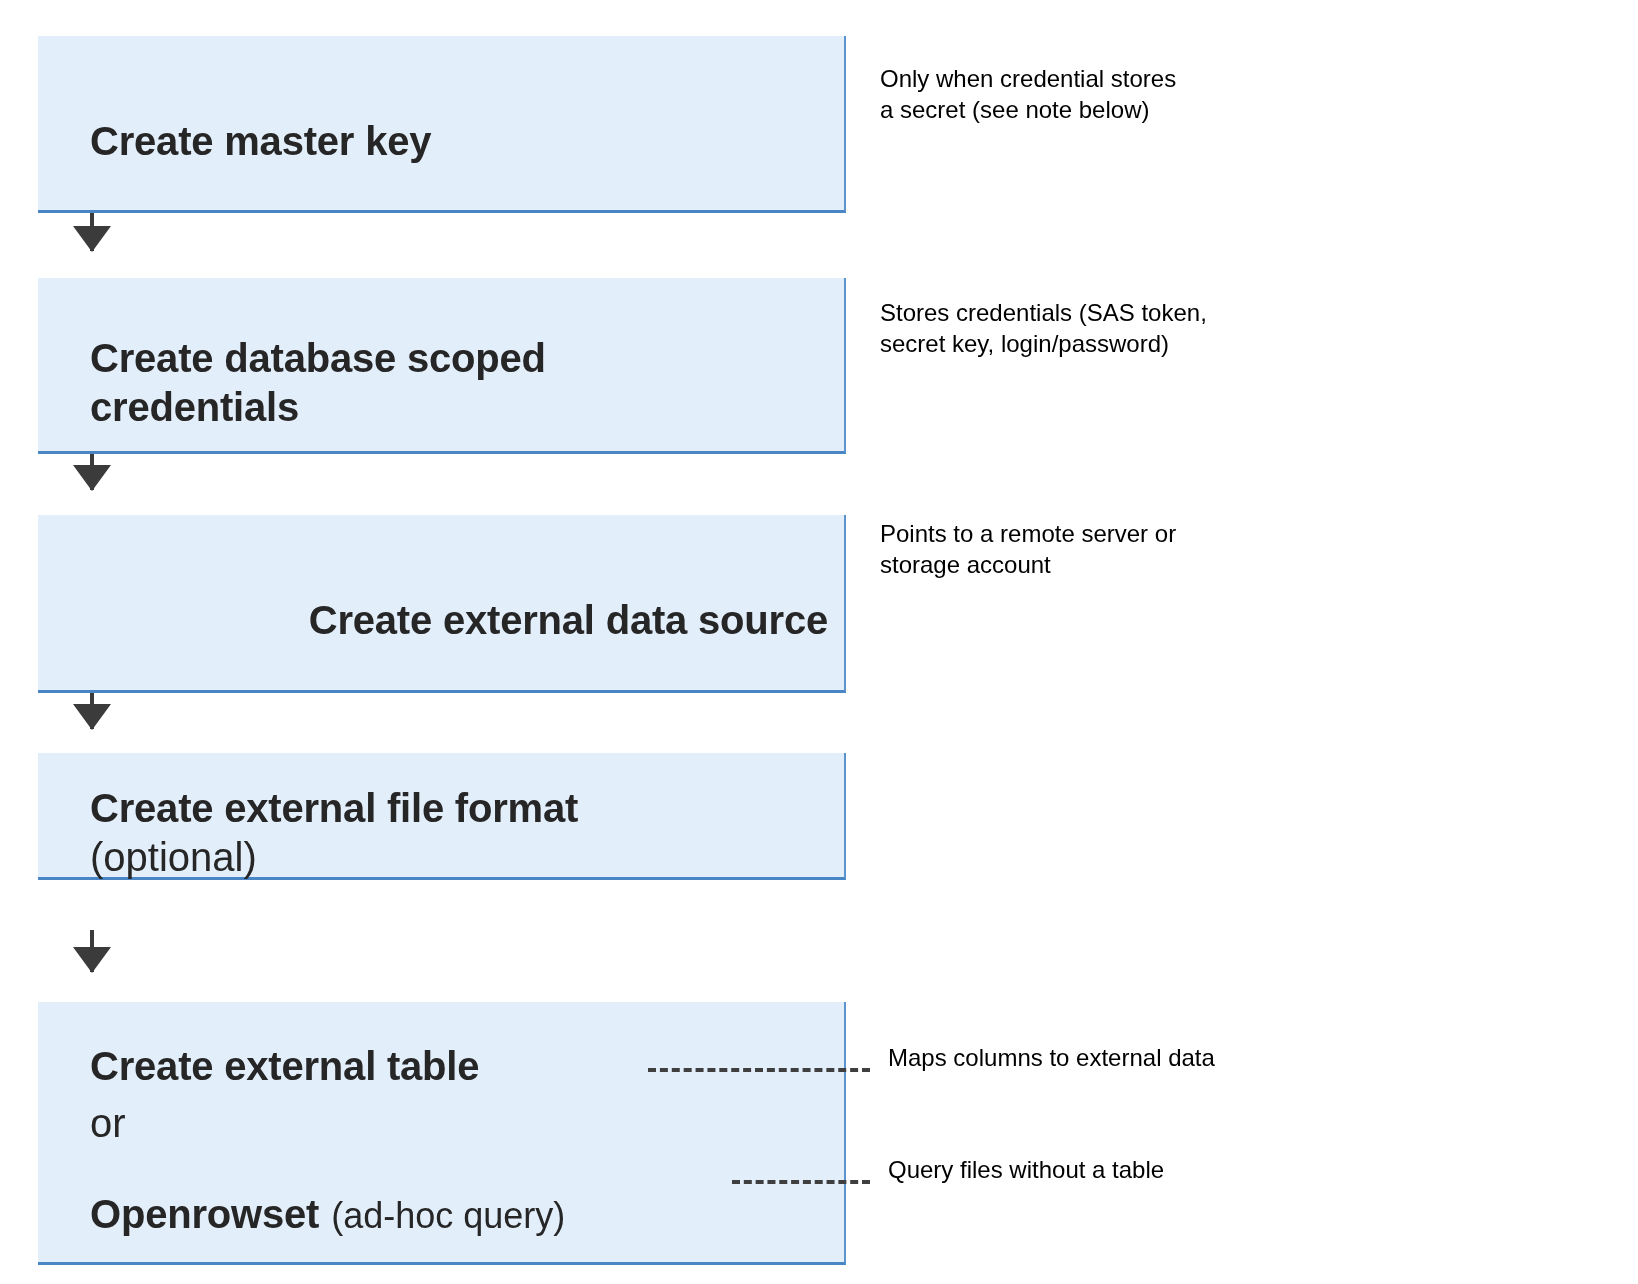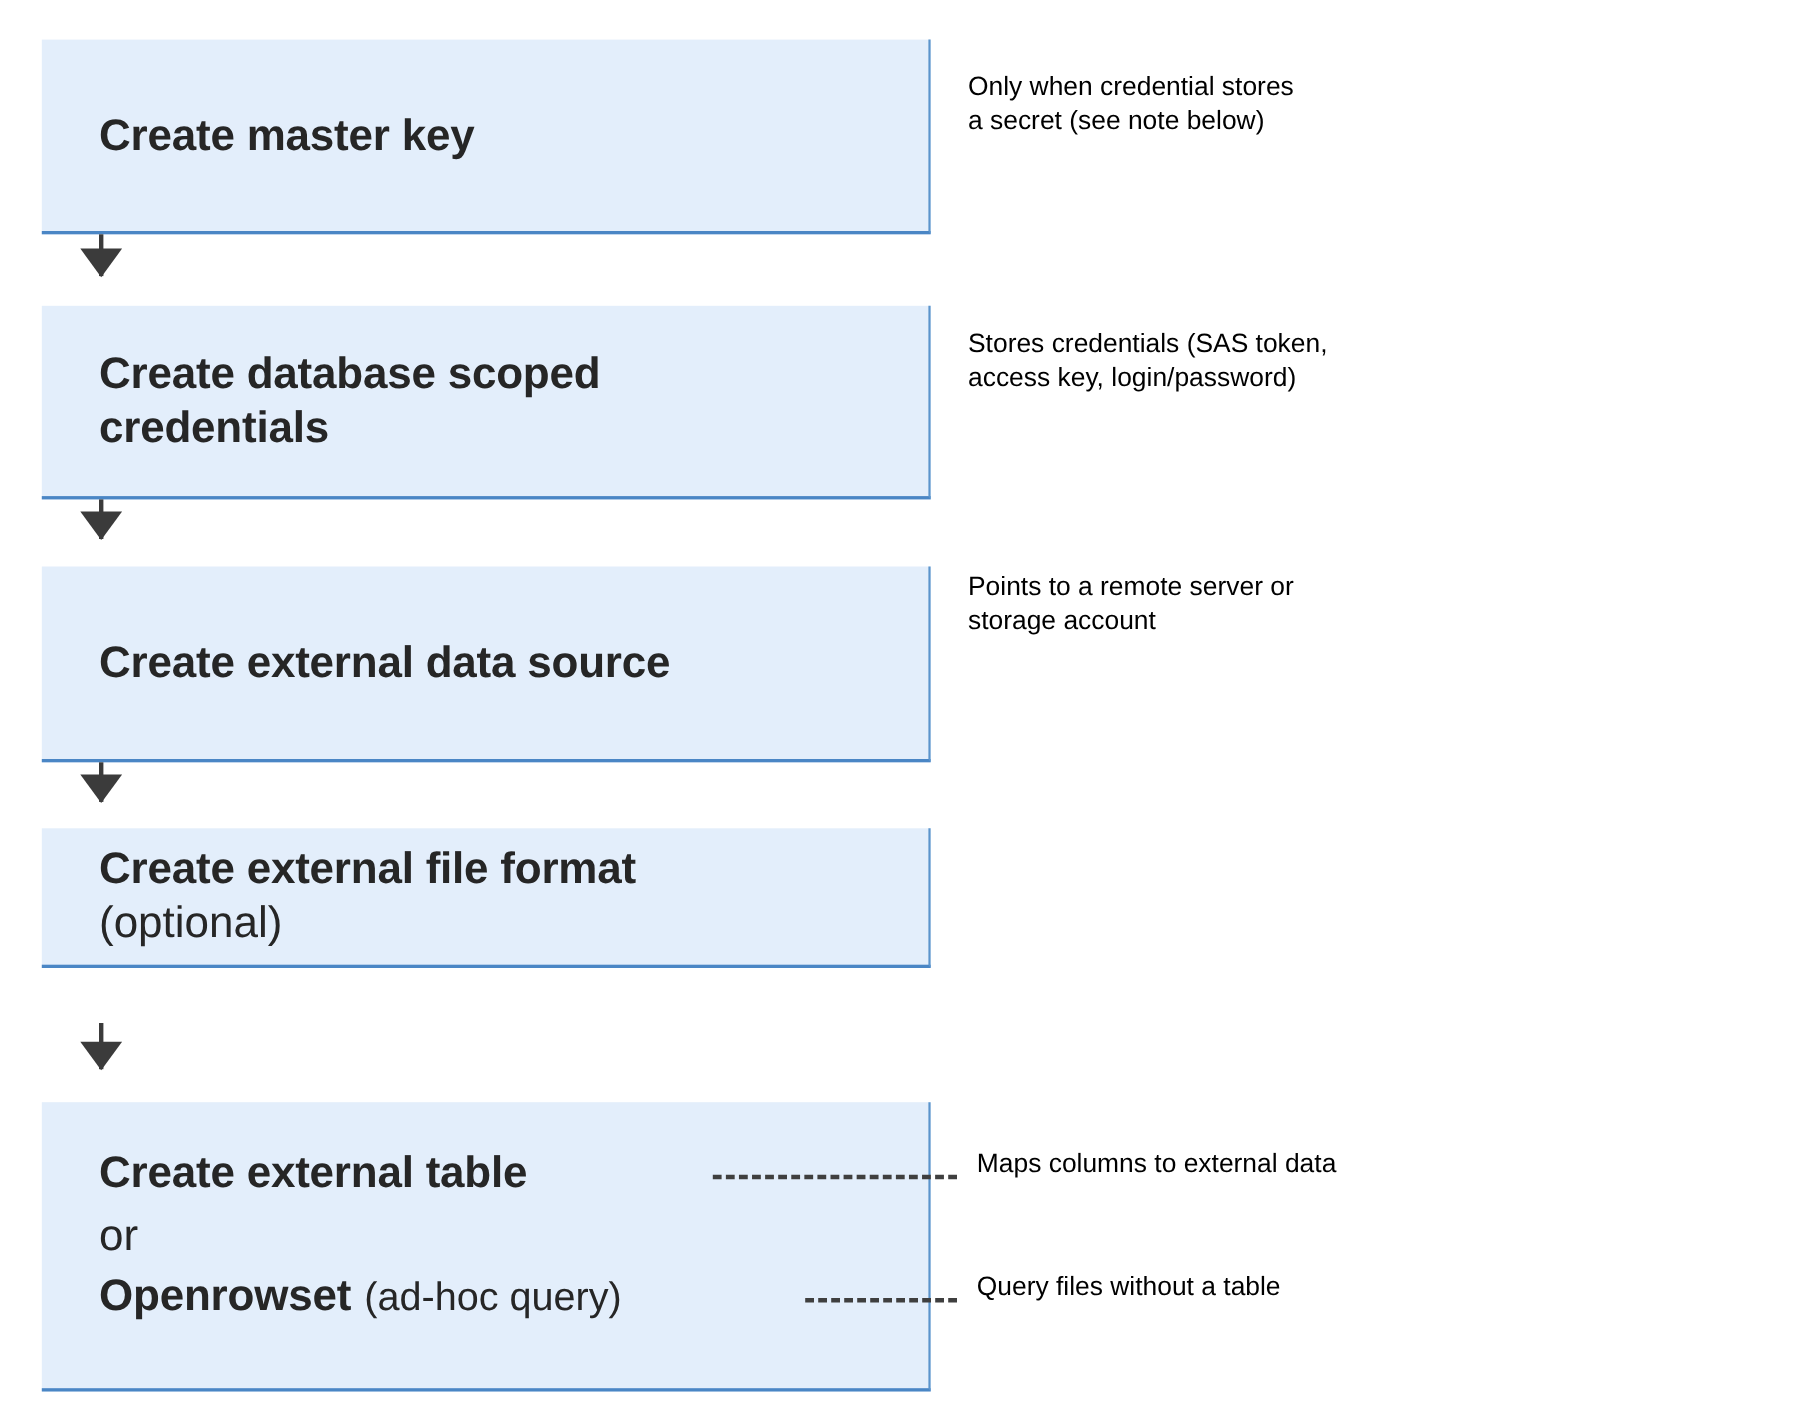--- a/index.html
+++ b/index.html
@@ -36,20 +36,21 @@
     padding-left: 52px;
     padding-right: 16px;
   }
 
   .step-title {
     font-weight: bold;
     font-size: 40px;
     line-height: 1.22;
     color: #262626;
     letter-spacing: -0.2px;
+    margin-top: 36px;
   }
 
   .step-sub {
     font-weight: normal;
     font-size: 40px;
     line-height: 1.22;
     color: #262626;
   }
 
   .note {
@@ -105,24 +106,24 @@
     <div class="step-title">Create master key</div>
   </div>
   <div class="note" style="left:880px; top:63px; width:720px;">Only when credential stores
 a secret (see note below)</div>
   <div class="arrow" style="left:90px; top:213px; height:38px;"></div>
 
   <div class="step-box" style="left:38px; top:278px; width:808px; height:176px;">
     <div class="step-title" style="max-width:600px;">Create database scoped credentials</div>
   </div>
   <div class="note" style="left:880px; top:297px; width:720px;">Stores credentials (SAS token,
-access key, login/password)</div>
+secret key, login/password)</div>
   <div class="arrow" style="left:90px; top:454px; height:36px;"></div>
 
-  <div class="step-box" style="left:38px; top:515px; width:808px; height:178px;">
+  <div class="step-box" style="left:38px; top:515px; width:808px; height:178px;text-align:right;">
     <div class="step-title">Create external data source</div>
   </div>
   <div class="note" style="left:880px; top:518px; width:720px;">Points to a remote server or
 storage account</div>
   <div class="arrow" style="left:90px; top:693px; height:36px;"></div>
 
   <div class="step-box" style="left:38px; top:753px; width:808px; height:127px;">
     <div class="step-title">Create external file format</div>
     <div class="step-sub">(optional)</div>
   </div>

